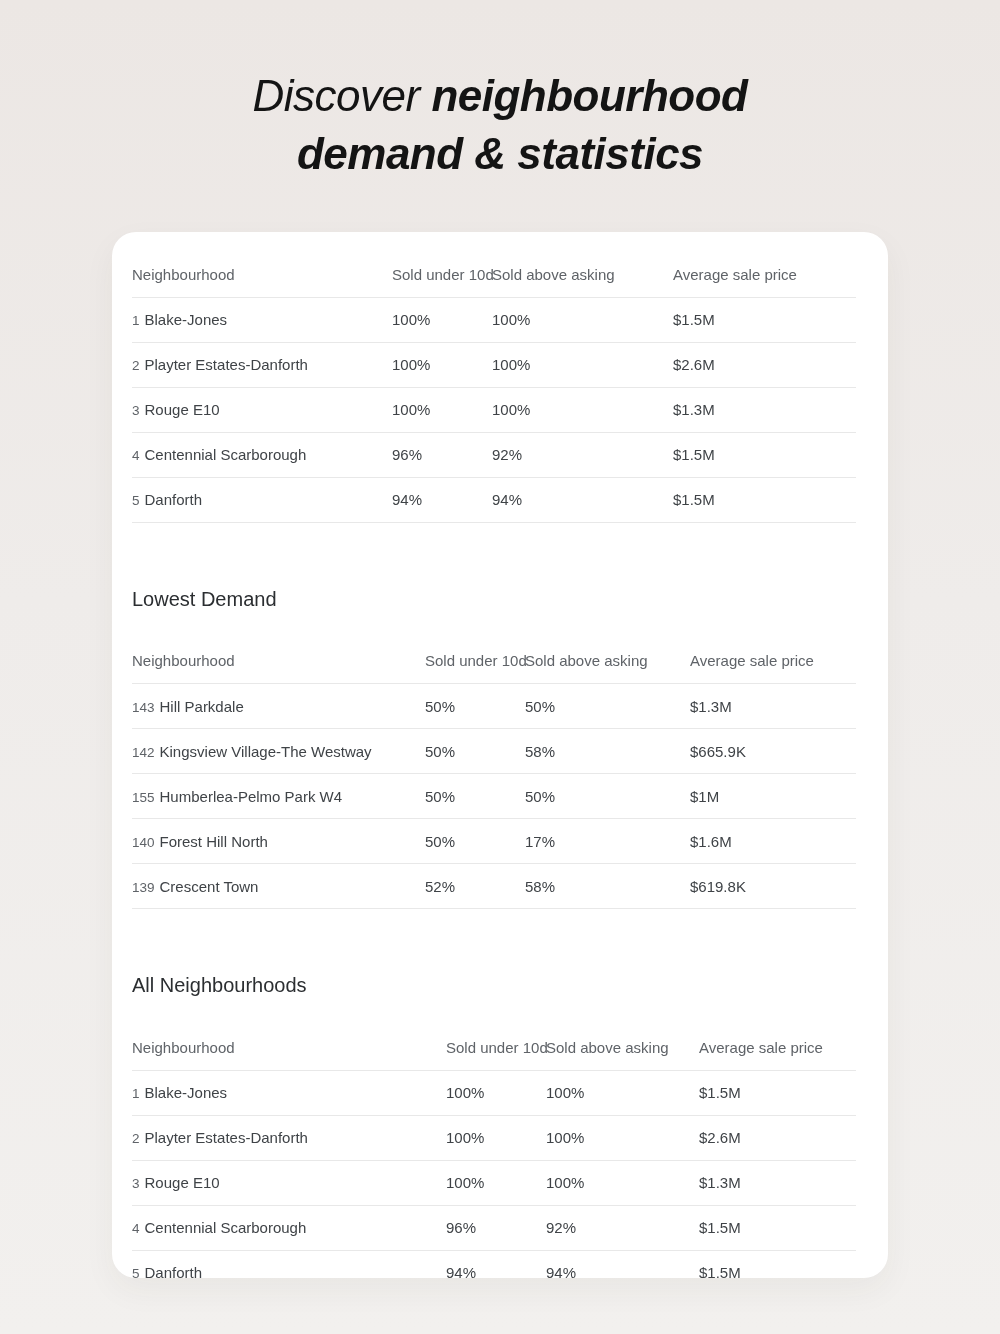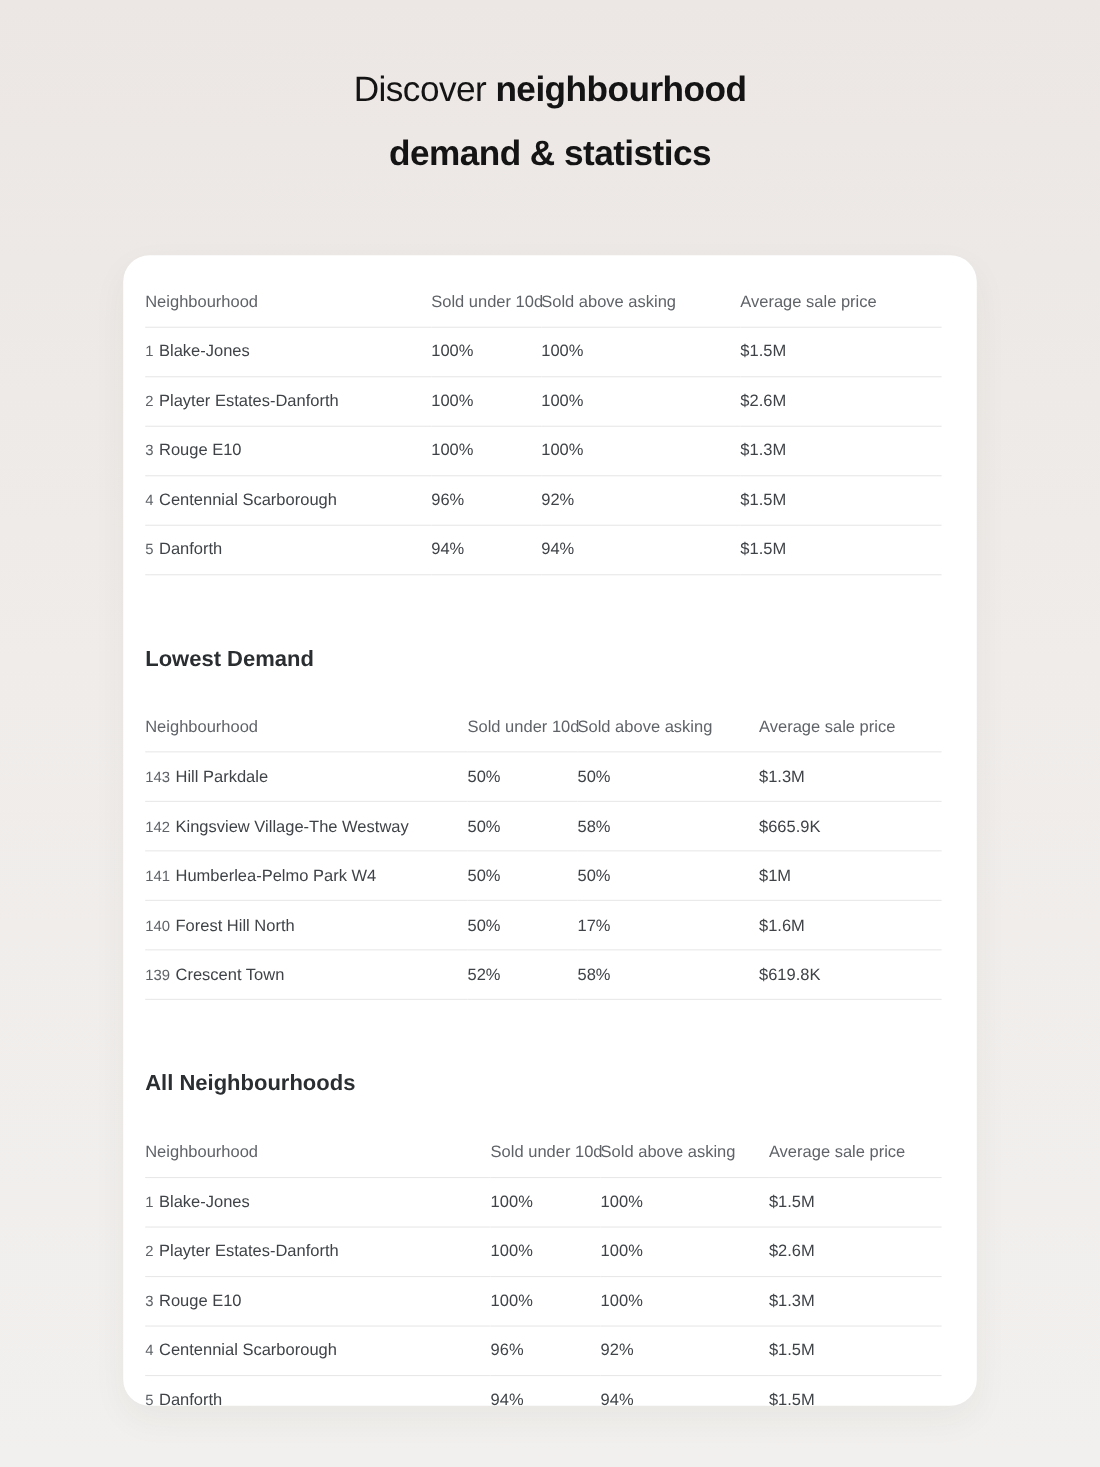--- a/index.html
+++ b/index.html
@@ -4,27 +4,28 @@
 <style>
   * { margin: 0; padding: 0; box-sizing: border-box; }
   html, body { width: 1000px; height: 1334px; }
   body {
     font-family: "Liberation Sans", "DejaVu Sans", sans-serif;
     background: linear-gradient(180deg, #ece7e4 0%, #efecea 45%, #f2f0ee 100%);
     overflow: hidden;
     position: relative;
   }
   .title {
-    padding-top: 52px;
+    padding-top: 67px;
     text-align: center;
-    font-size: 32px;
+    font-size: 44px;
     line-height: 58px;
     color: #141414;
     font-weight: 400;
     letter-spacing: -0.5px;
+    font-style: italic;
   }
   .title .t-bold { font-weight: 700; }
   .card {
     position: absolute;
     left: 112px;
     top: 232px;
     width: 776px;
     height: 1046px;
     background: #ffffff;
     border-radius: 24px;
@@ -53,21 +54,21 @@
     border-bottom: 1px solid #e8e8e8;
     white-space: nowrap;
     overflow: hidden;
   }
   th.name, td.name { text-align: left; }
   .rank { color: #5f6368; font-size: 13.5px; margin-right: 5px; }
   .section-heading {
     margin: 64px 0 28px 0;
     font-size: 20px;
     line-height: 24px;
-    font-weight: 700;
+    font-weight: 400;
     color: #2b2e31;
   }
   
   .t1 .c1{width:260px}.t1 .c2{width:100px}.t1 .c3{width:181px}.t1 .c4{width:183px}
   .t2 .c1{width:293px}.t2 .c2{width:100px}.t2 .c3{width:165px}.t2 .c4{width:166px}
   .t3 .c1{width:314px}.t3 .c2{width:100px}.t3 .c3{width:153px}.t3 .c4{width:157px}
 </style>
 </head>
 <body>
 
@@ -150,21 +151,21 @@
           <td>50%</td>
           <td>$1.3M</td>
         </tr>
         <tr>
           <td class="name"><span class="rank">142</span><span>Kingsview Village-The Westway</span></td>
           <td>50%</td>
           <td>58%</td>
           <td>$665.9K</td>
         </tr>
         <tr>
-          <td class="name"><span class="rank">141</span><span>Humberlea-Pelmo Park W4</span></td>
+          <td class="name"><span class="rank">155</span><span>Humberlea-Pelmo Park W4</span></td>
           <td>50%</td>
           <td>50%</td>
           <td>$1M</td>
         </tr>
         <tr>
           <td class="name"><span class="rank">140</span><span>Forest Hill North</span></td>
           <td>50%</td>
           <td>17%</td>
           <td>$1.6M</td>
         </tr>

